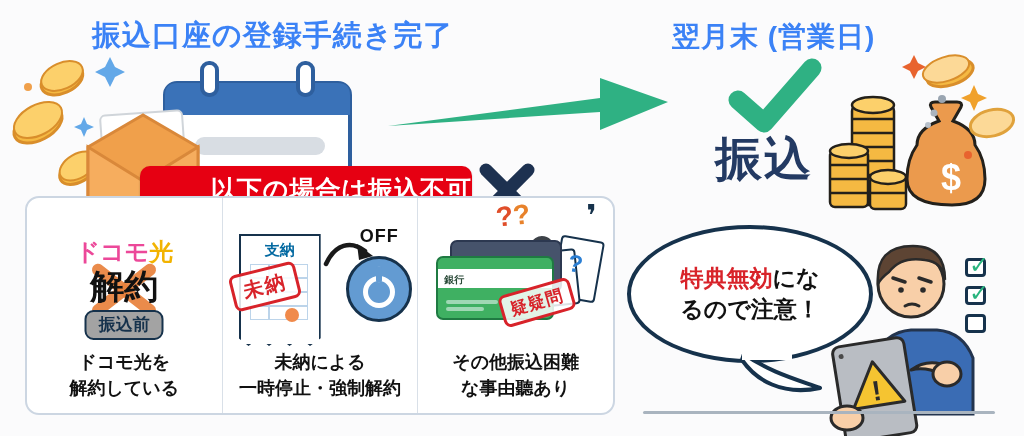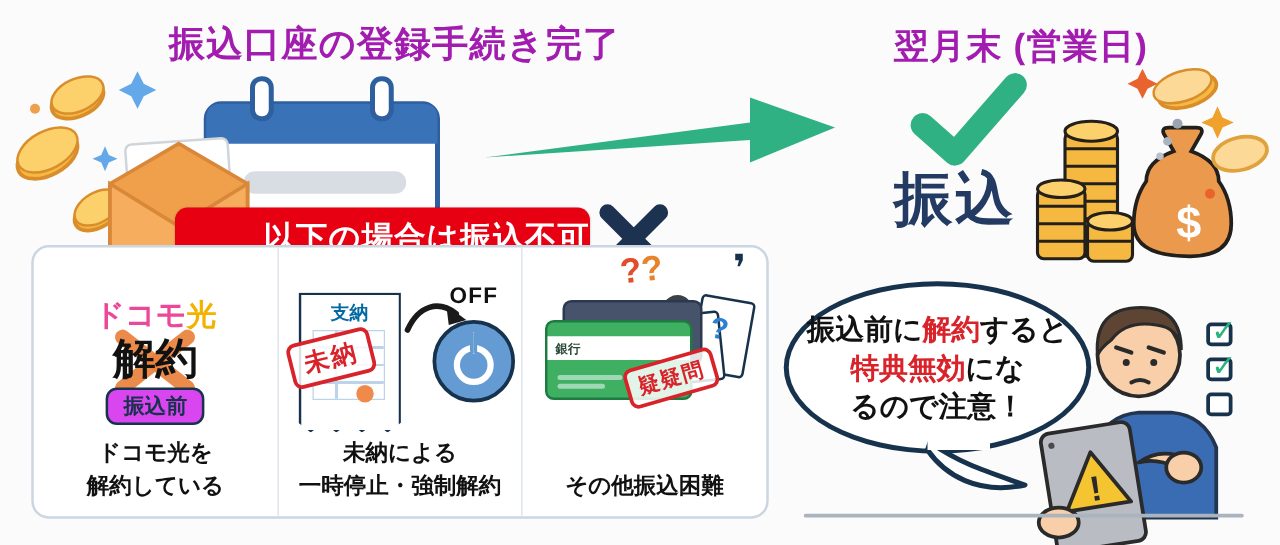--- a/index.html
+++ b/index.html
@@ -1,19 +1,19 @@
 <!DOCTYPE html>
 <html><head>
 <meta charset="utf-8">
 <style>
   * { margin:0; padding:0; box-sizing:border-box; }
   body { font-family:"Liberation Sans","DejaVu Sans",sans-serif; background:#e8e8e8; }
   .stage { position:relative; width:1024px; height:436px; background:#fbfbfc; overflow:hidden; }
 
-  .title { position:absolute; font-weight:bold; color:#a21caf; font-size:29px; letter-spacing:1px; white-space:nowrap;margin-left:43px; }
+  .title { position:absolute; font-weight:bold; color:#3b82f6; font-size:29px; letter-spacing:1px; white-space:nowrap; }
   .title-left  { left:92px;  top:16px; }
   .title-right { left:672px; top:18px; font-size:28px; }
 
   svg { position:absolute; overflow:visible; }
 
   
   .banner { position:absolute; left:140px; top:166px; width:332px; height:46px;
     background:#e60012; border-radius:10px; display:flex; align-items:center; justify-content:flex-end;
     box-shadow:0 1px 2px rgba(0,0,0,.25); }
   .banner span { color:#fff; font-weight:bold; font-size:25px; letter-spacing:1px; white-space:nowrap; }
@@ -28,21 +28,21 @@
 
   
   .docomo-line { position:absolute; left:0; right:0; top:38px; text-align:center; font-weight:900; font-size:24px; white-space:nowrap; }
   .docomo-red  { color:#ec4899; }
   .hikari-gold { color:#f2b300; }
   .kaiyaku { position:absolute; left:0; right:0; top:66px; text-align:center; font-weight:900; font-size:34px; color:#111; }
   .orange-x { position:absolute; left:50%; top:86px; width:78px; height:12px; background:#e8813c; border-radius:6px; opacity:.92; }
   .orange-x.a { transform:translateX(-50%) rotate(38deg); }
   .orange-x.b { transform:translateX(-50%) rotate(-38deg); }
   .badge { position:absolute; left:50%; top:112px; transform:translateX(-50%);
-    border:2.5px solid #16324c; background:#d946ef; color:#16324c; font-weight:bold; font-size:17px;
+    border:2.5px solid #16324c; background:#a3a3a3; color:#16324c; font-weight:bold; font-size:17px;
     border-radius:9px; padding:1px 12px 2px; white-space:nowrap; }
 
   
   .receipt { position:absolute; left:16px; top:36px; width:82px; height:112px; background:#fff;
     border:2.5px solid #16324c;
     clip-path:polygon(0 0,100% 0,100% 93%,87% 100%,75% 93%,62% 100%,50% 93%,37% 100%,25% 93%,12% 100%,0 93%); }
   .receipt-title { text-align:center; font-weight:bold; font-size:15px; color:#0369a1; margin-top:5px; }
   .receipt-grid { position:absolute; left:9px; top:28px; width:58px; height:56px;
     border:1.5px solid #bcd4ea;
     background-image:linear-gradient(to right, transparent 30%, #bcd4ea 30%, #bcd4ea 34%, transparent 34%),
@@ -247,28 +247,26 @@
         </div>
       <div class="card-dark"></div>
       <div class="card-green">
         <div class="card-stripe"><span>銀行</span></div>
         <div class="card-line l1"></div>
         <div class="card-line l2"></div>
       </div>
       <div class="stamp stamp-gigimon">疑疑問</div>
       <div class="caption">
         <span>その他振込困難</span><br>
+        <span>な事由聽あり</span>
       </div>
     </div>
   </div>
 
   <div class="bubble">
-    <div class="line">
-      <span>振込前に</span><span class="red">解約</span><span>すると</span>
-    </div>
     <div class="line">
       <span class="red">特典無効</span><span>にな</span>
     </div>
     <div class="line">るので注意！</div>
   </div>
   <svg class="bubble-tail" width="86" height="50" viewBox="0 0 86 50">
     <path d="M4 2 C30 20 52 26 80 36 C42 44 16 28 2 8 Z" fill="#fff" stroke="#16324c" stroke-width="4" stroke-linejoin="round"></path>
     <rect x="2" y="0" width="50" height="8" fill="#fff"></rect>
   </svg>
 

